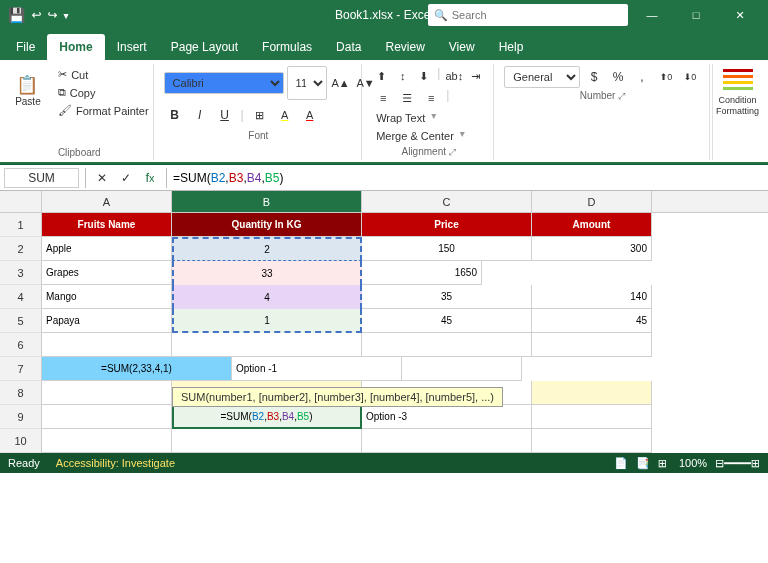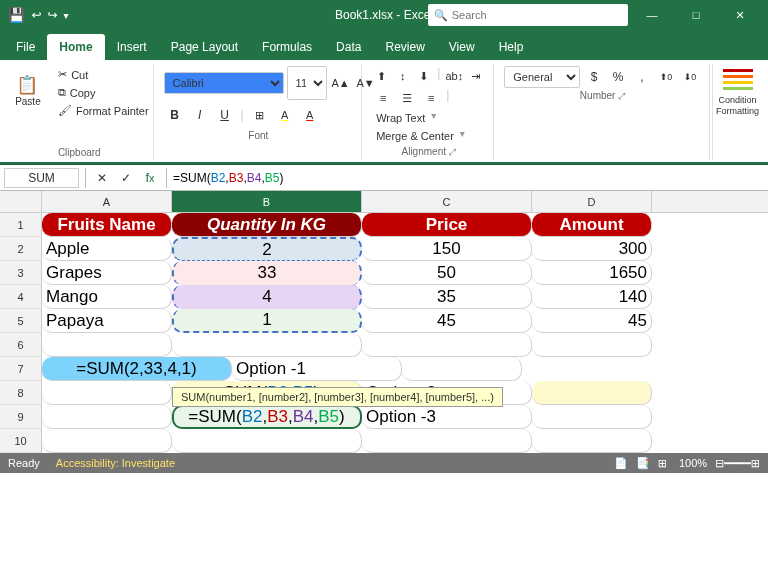--- a/index.html
+++ b/index.html
@@ -232,40 +232,39 @@
       background: #f2f2f2;
       cursor: pointer;
       user-select: none;
     }
     .cell {
       display: flex;
       align-items: center;
       border-right: 1px solid #d0d0d0;
       border-bottom: 1px solid #d0d0d0;
       padding: 7px 4px;
-      font-size: 17px;
+      font-size: 10px;
       color: #000;
       overflow: hidden;
       white-space: nowrap;
       cursor: cell;
       position: relative;
-      border-radius: 10px;
     }
     .cell-center { justify-content: center; }
     .cell-right { justify-content: flex-end; }
 
     
     .col-a { width: 130px; min-width: 130px; }
     .col-b { width: 190px; min-width: 190px; }
     .col-c { width: 170px; min-width: 170px; }
     .col-d { width: 120px; min-width: 120px; }
 
     
     .header-red { background: #C00000; color: white; font-weight: bold; justify-content: center; }
-    .header-dark-red { background: #8B0000; color: white; font-weight: bold; justify-content: center; font-style: italic; }
+    .header-dark-red { background: #8B0000; color: white; font-weight: bold; justify-content: center; }
 
     
     .cell-b2 { background: #dce6f1; } 
     .cell-b3 { background: #fde9e9; } 
     .cell-b4 { background: #e8d5f5; } 
     .cell-b5 { background: #e8f5e8; }
 
     
     .cell-selected {
       outline: 2px solid #217346;
@@ -296,21 +295,21 @@
     }
 
     .spreadsheet-wrapper {
       position: relative;
       flex: 1;
     }
 
     
     #status-bar {
       height: 20px;
-      background: #737373;
+      background: #14532d;
       display: flex;
       align-items: center;
       padding: 0 8px;
       gap: 16px;
       color: white;
       font-size: 11px;
     }
     .status-right { margin-left: auto; display: flex; align-items: center; gap: 8px; }
 
     
@@ -530,21 +529,20 @@
         <div class="cell col-a">Apple</div>
         <div class="cell col-b cell-center cell-b2" style="border: 2px dashed #4472c4; border-bottom: 1px dashed #4472c4;">2</div>
         <div class="cell col-c cell-center">150</div>
         <div class="cell col-d cell-right">300</div>
       </div>
 
       <div class="sheet-row">
         <div class="row-header">3</div>
         <div class="cell col-a">Grapes</div>
         <div class="cell col-b cell-center cell-b3" style="border-left: 2px dashed #4472c4; border-right: 2px dashed #4472c4; border-top: none; border-bottom: none;">33</div>
-        <div class="cell col-c cell-center">50</div>
         <div class="cell col-d cell-right">1650</div>
       </div>
 
       <div class="sheet-row">
         <div class="row-header">4</div>
         <div class="cell col-a">Mango</div>
         <div class="cell col-b cell-center cell-b4" style="border-left: 2px dashed #4472c4; border-right: 2px dashed #4472c4; border-top: none; border-bottom: none;">4</div>
         <div class="cell col-c cell-center">35</div>
         <div class="cell col-d cell-right">140</div>
       </div>

